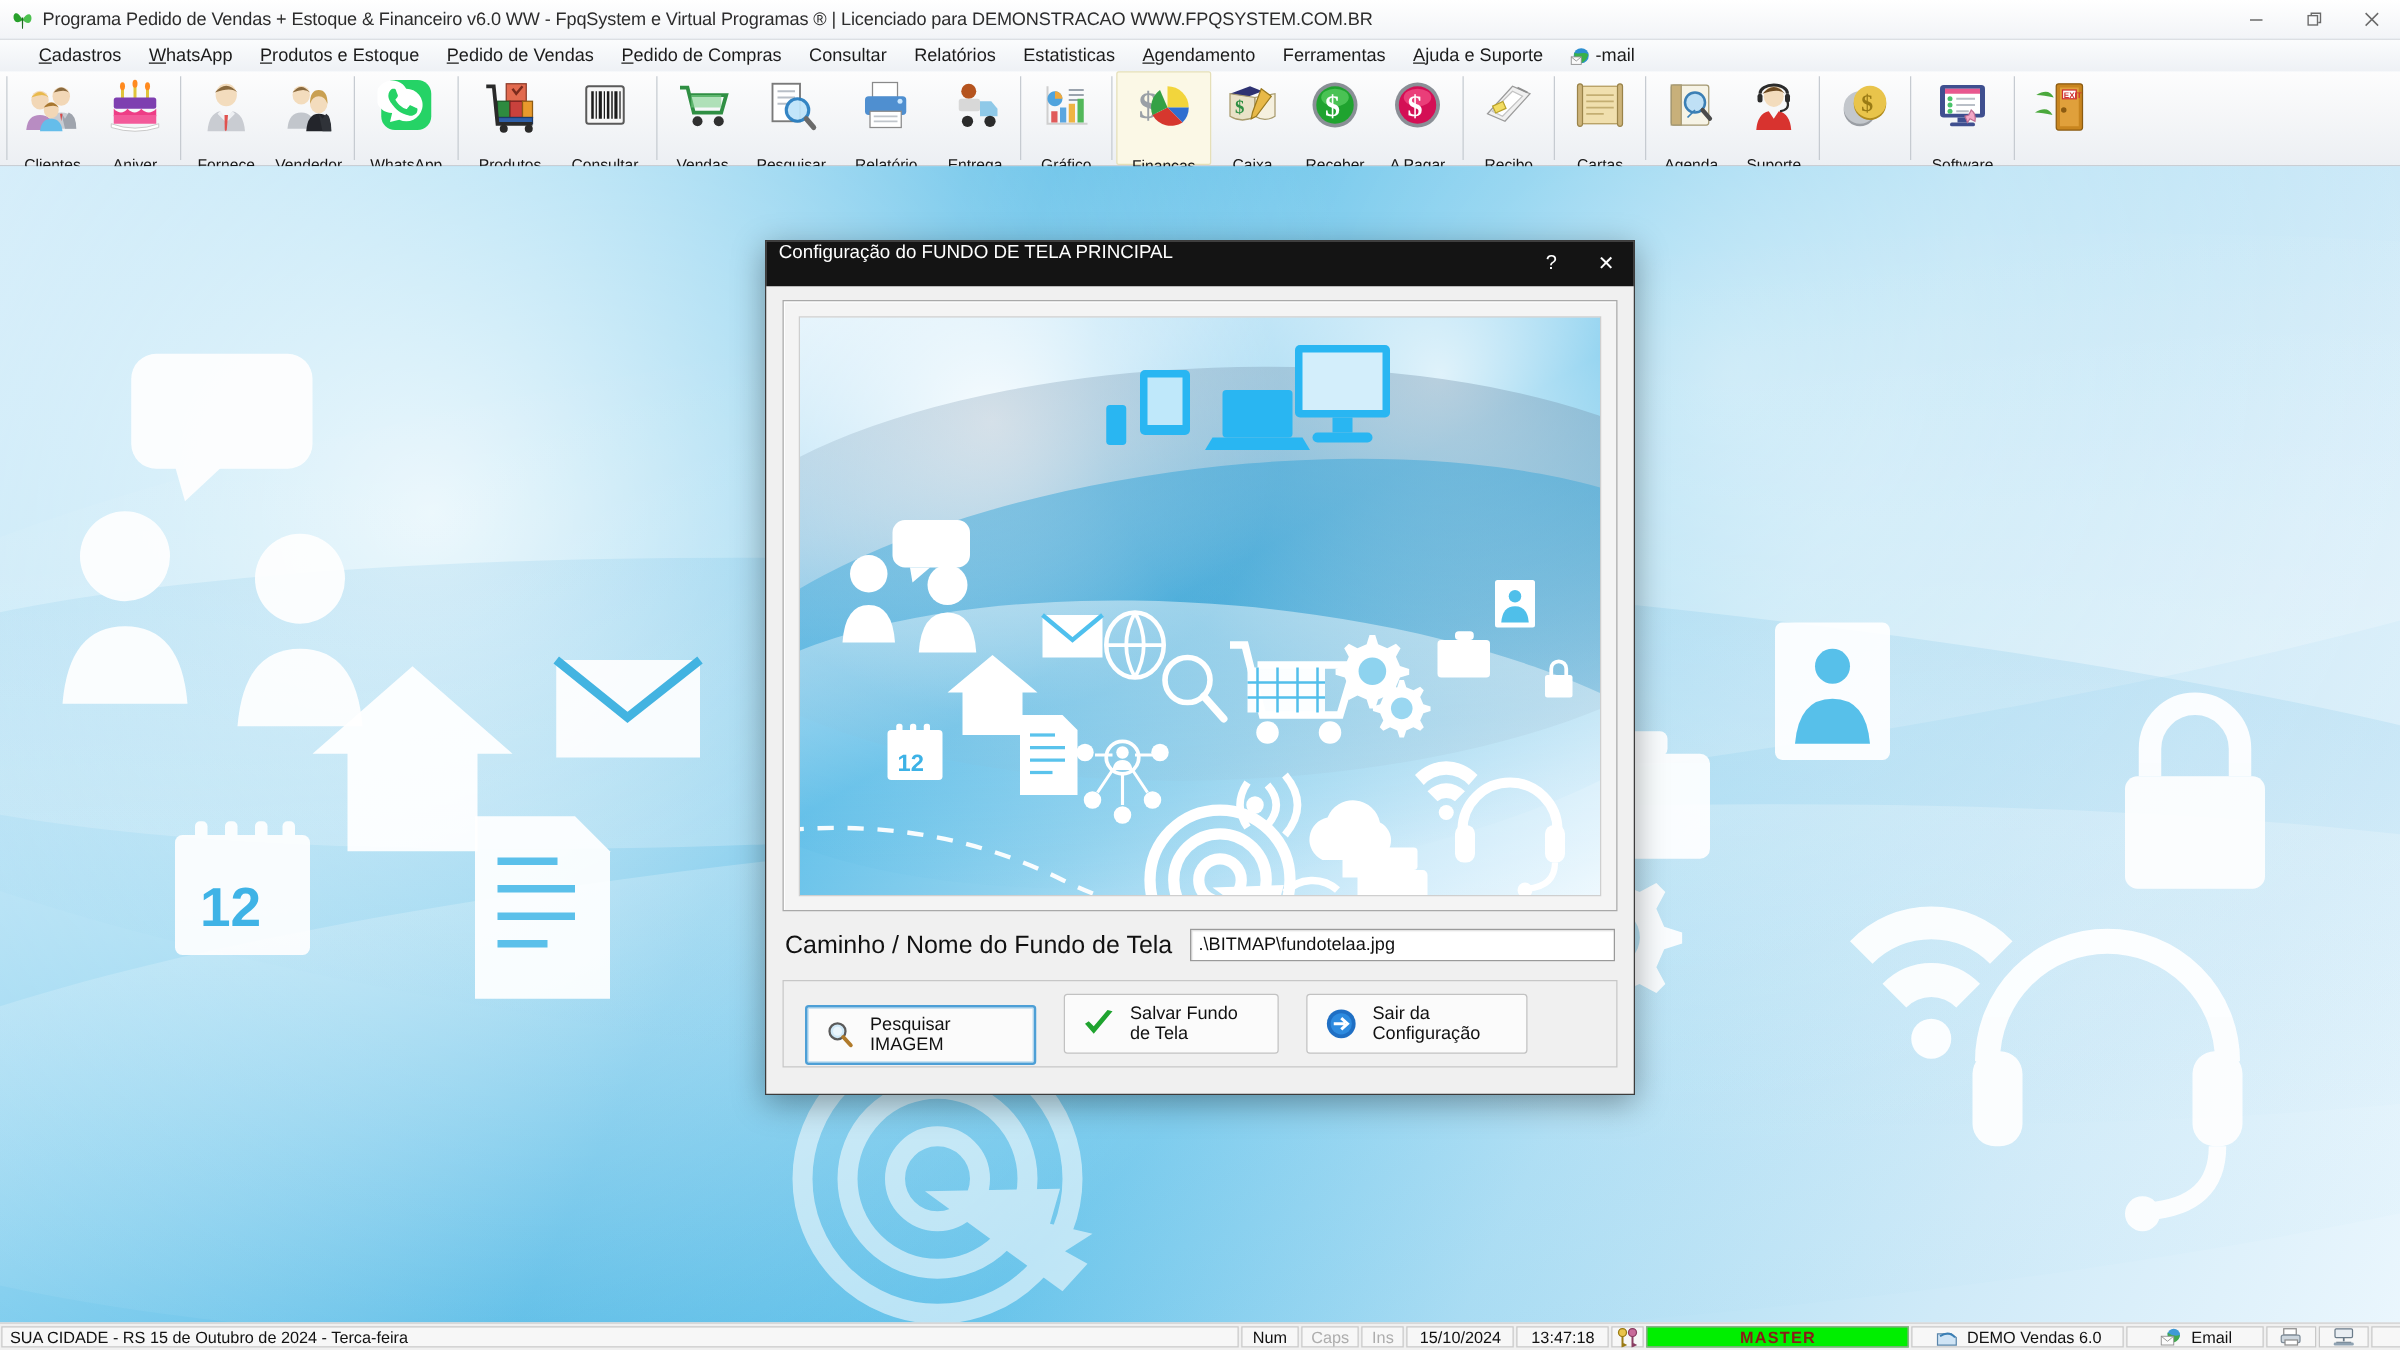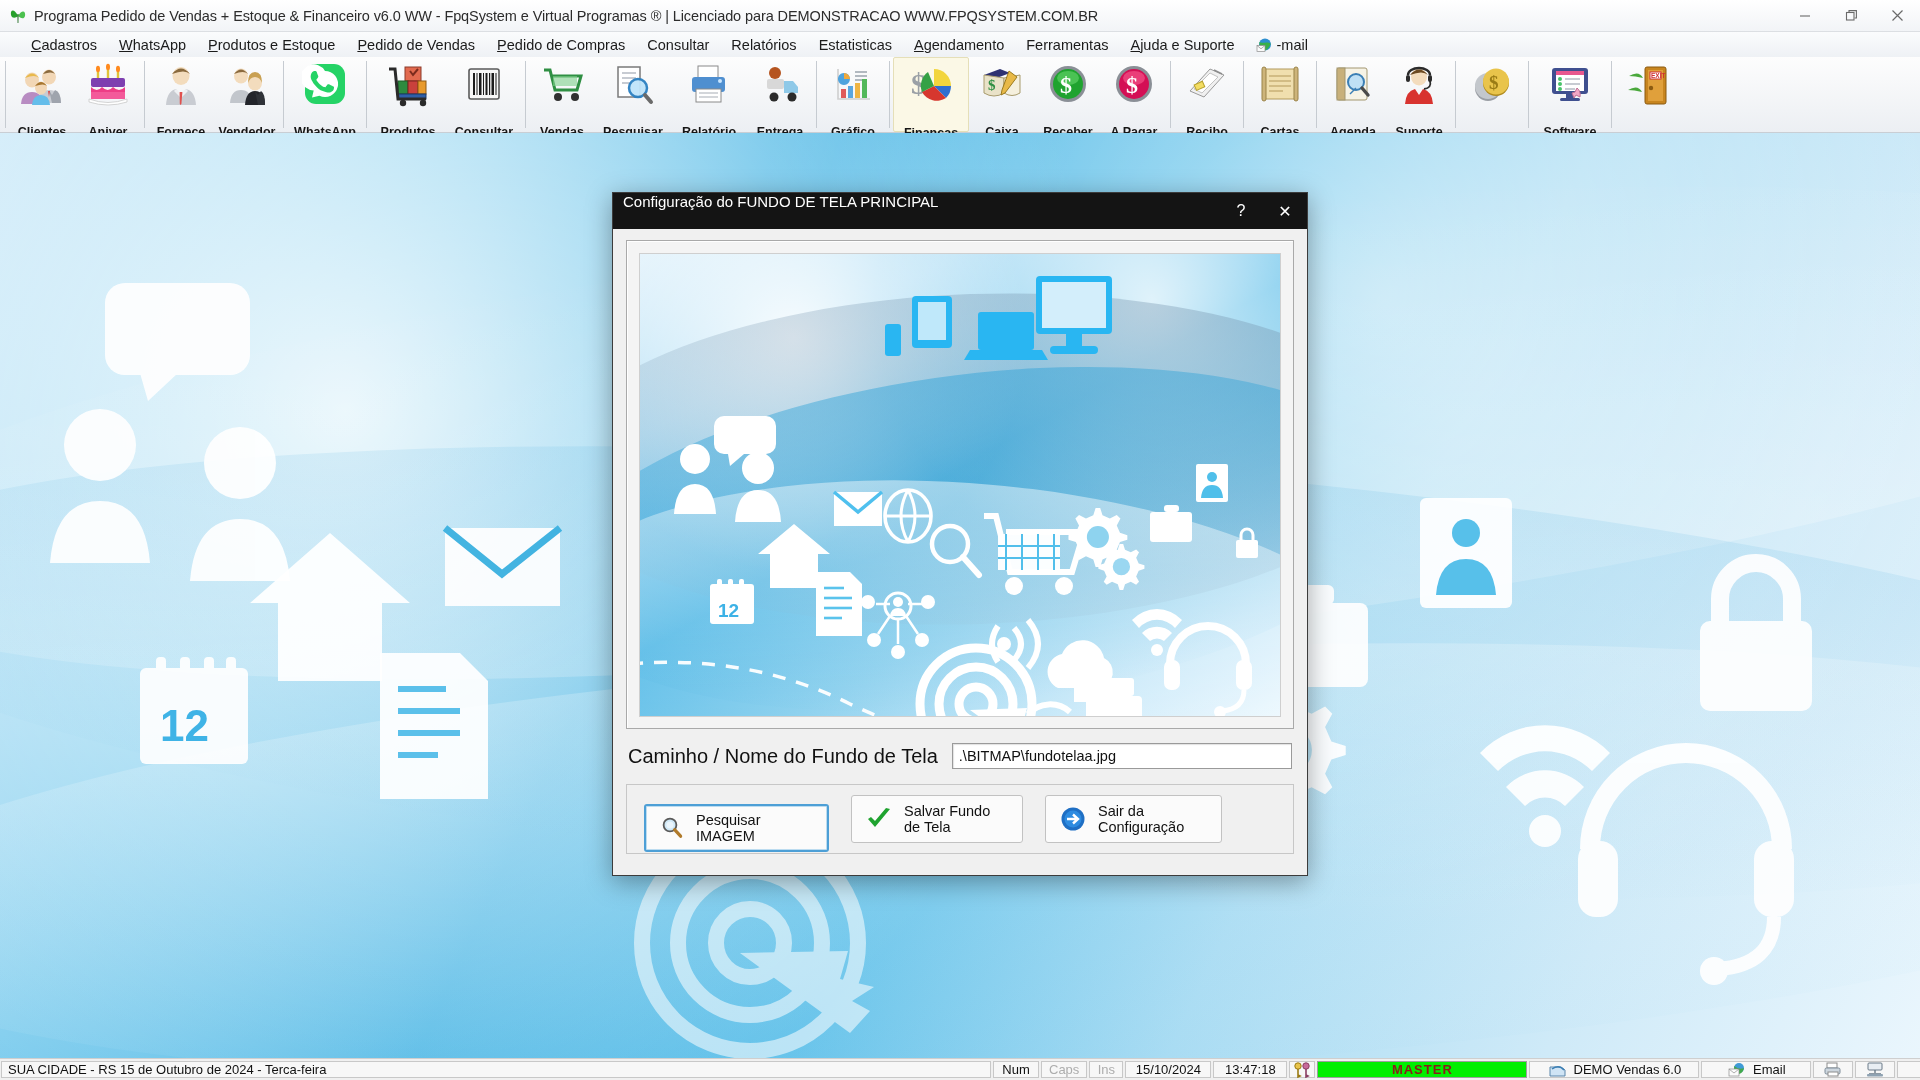--- a/index.html
+++ b/index.html
@@ -53,21 +53,21 @@
   }
   .tb-group{ display:flex; align-items:stretch; }
   .tb-sep{ width:1px; background:#c6cbd1; margin:4px 3px; flex:0 0 1px; }
   .tb-btn{
     width:66px; display:flex; flex-direction:column; align-items:center;
     justify-content:flex-start; padding-top:4px; cursor:default;
   }
   .tb-btn.hot{ background:#fbf8e6; border:1px solid #e5dfb8; border-radius:2px;}
   .tb-ico{ height:48px; width:56px; display:flex; align-items:center; justify-content:center;}
   .tb-ico svg{ display:block }
-  .tb-lbl{ font-size:12.5px; font-weight:bold; color:#161616; margin-top:18px; white-space:nowrap;}
+  .tb-lbl{ font-size:12.5px; font-weight:normal; color:#161616; margin-top:18px; white-space:nowrap;}
   .tb-btn.wide{ width:76px }
 
   
   #desktop{
     position:absolute; top:133px; left:0; width:1920px; height:925px;
     overflow:hidden;
     background:
       radial-gradient(circle at 18% 30%, rgba(255,255,255,.85) 0%, rgba(255,255,255,0) 45%),
       radial-gradient(circle at 72% 18%, rgba(255,255,255,.55) 0%, rgba(255,255,255,0) 40%),
       linear-gradient(115deg,#bfe4f7 0%, #7fcdee 18%, #45b4e4 36%, #63c2ea 52%, #a9dcf3 68%, #cfeaf8 84%, #eaf6fd 100%);

